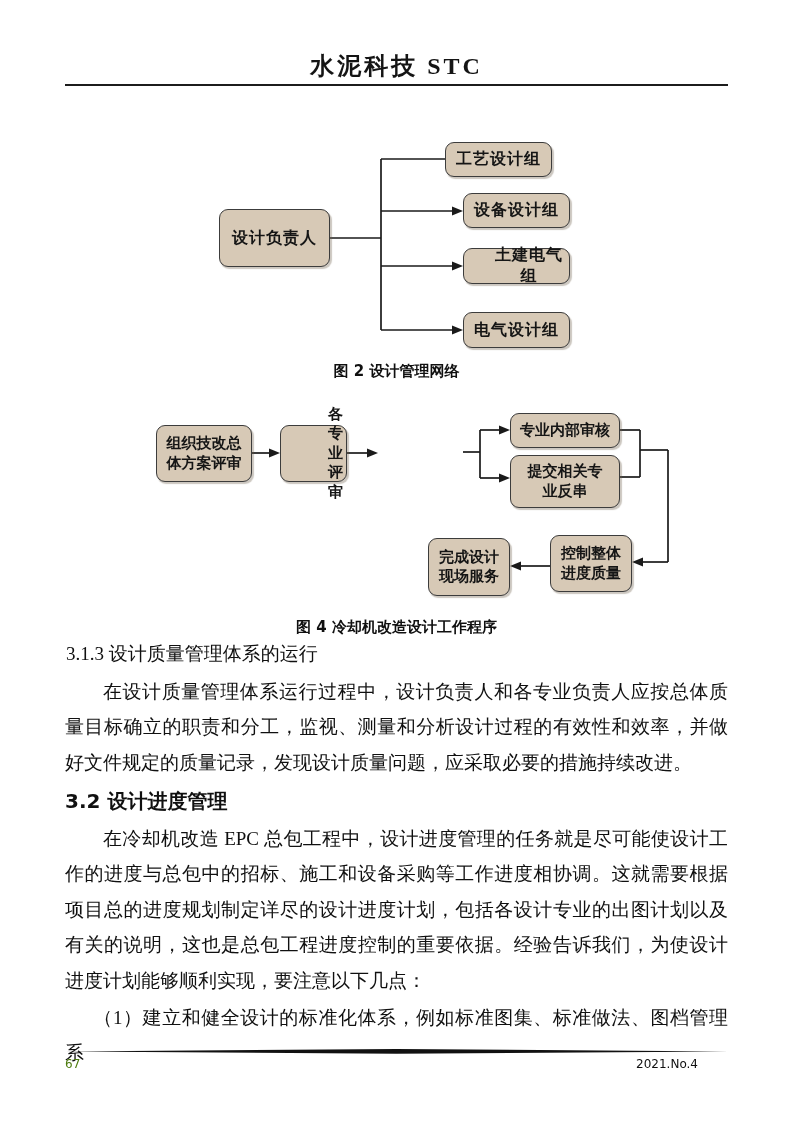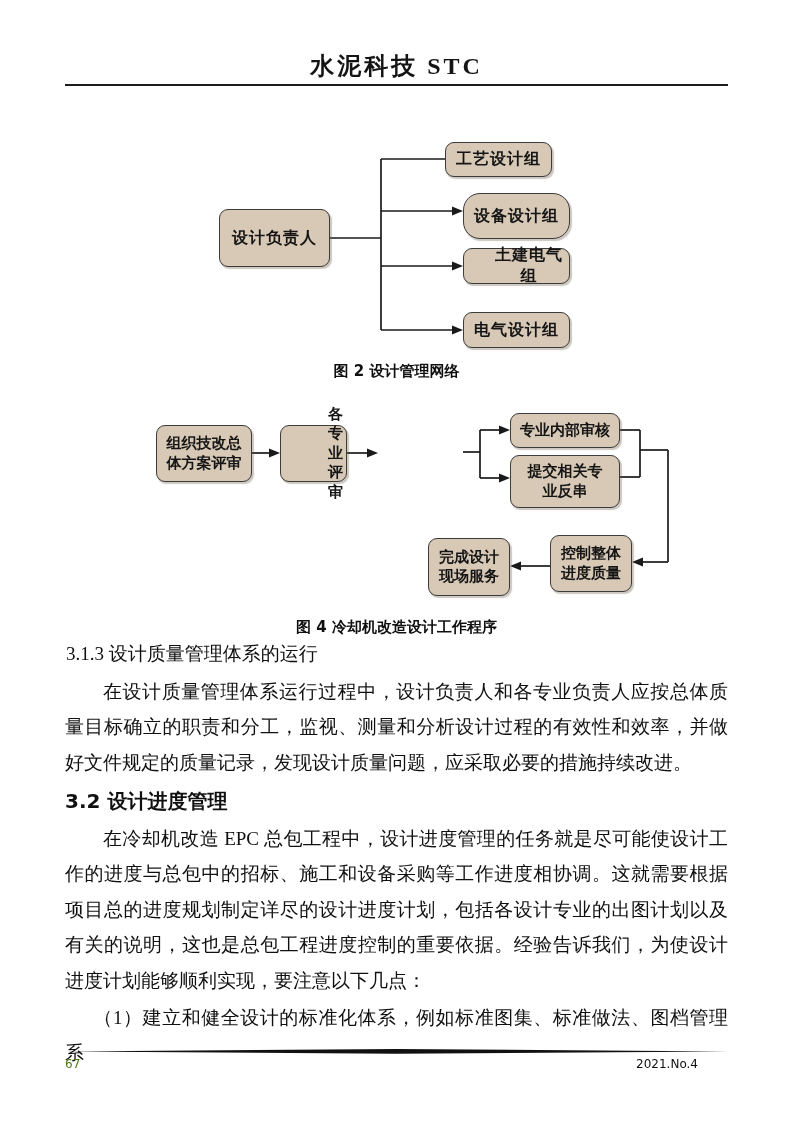--- a/index.html
+++ b/index.html
@@ -94,21 +94,21 @@
       <polygon points="367,448.5 378,453 367,457.5"></polygon>
       <polygon points="499,425.5 510,430 499,434.5"></polygon>
       <polygon points="499,473.5 510,478 499,482.5"></polygon>
       <polygon points="643,557.5 632,562 643,566.5"></polygon>
       <polygon points="521,561.5 510,566 521,570.5"></polygon>
     </g>
   </svg>
 
   <div class="node big" style="left:219px;top:209px;width:111px;height:58px;">设计负责人</div>
   <div class="node big" style="left:445px;top:142px;width:107px;height:35px;">工艺设计组</div>
-  <div class="node big" style="left:463px;top:193px;width:107px;height:46px;border-radius:17px;">设备设计组</div>
+  <div class="node big" style="left:463px;top:193px;width:107px;height:35px;">设备设计组</div>
   <div class="node big" style="left:463px;top:248px;width:107px;height:36px;padding-left:25px;">土建电气组</div>
   <div class="node big" style="left:463px;top:312px;width:107px;height:36px;">电气设计组</div>
 
   <div class="caption" style="top:361px;">图 2 设计管理网络</div>
 
   <div class="node" style="left:156px;top:425px;width:96px;height:57px;">组织技改总
 体方案评审</div>
   <div class="node" style="left:280px;top:425px;width:67px;height:57px;padding-left:44px;">各专业
 评审</div>
   <div class="node" style="left:510px;top:413px;width:110px;height:35px;">专业内部审核</div>

